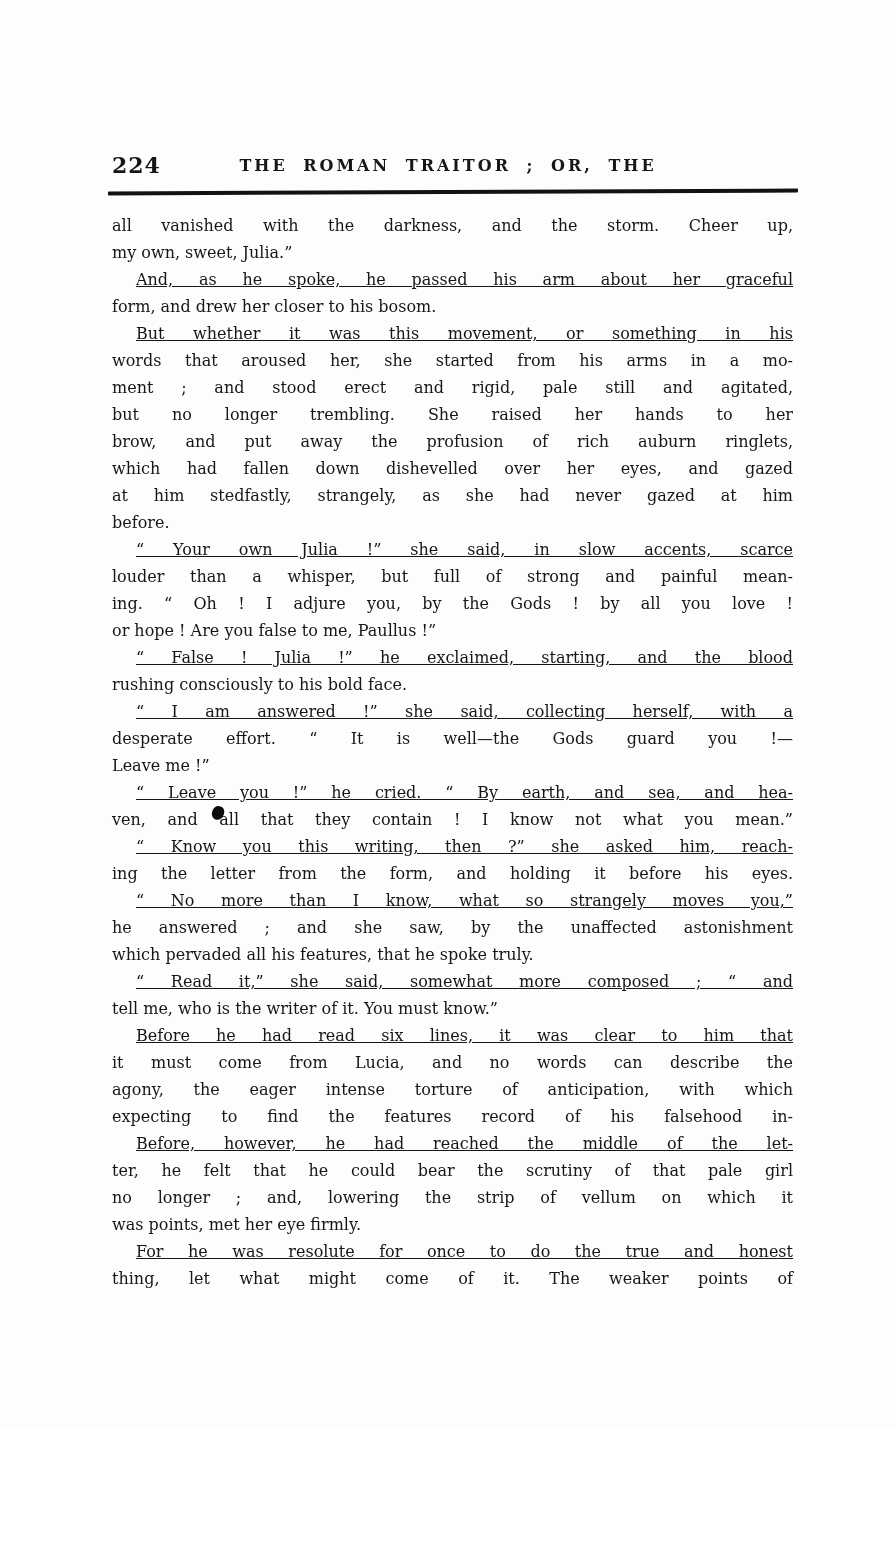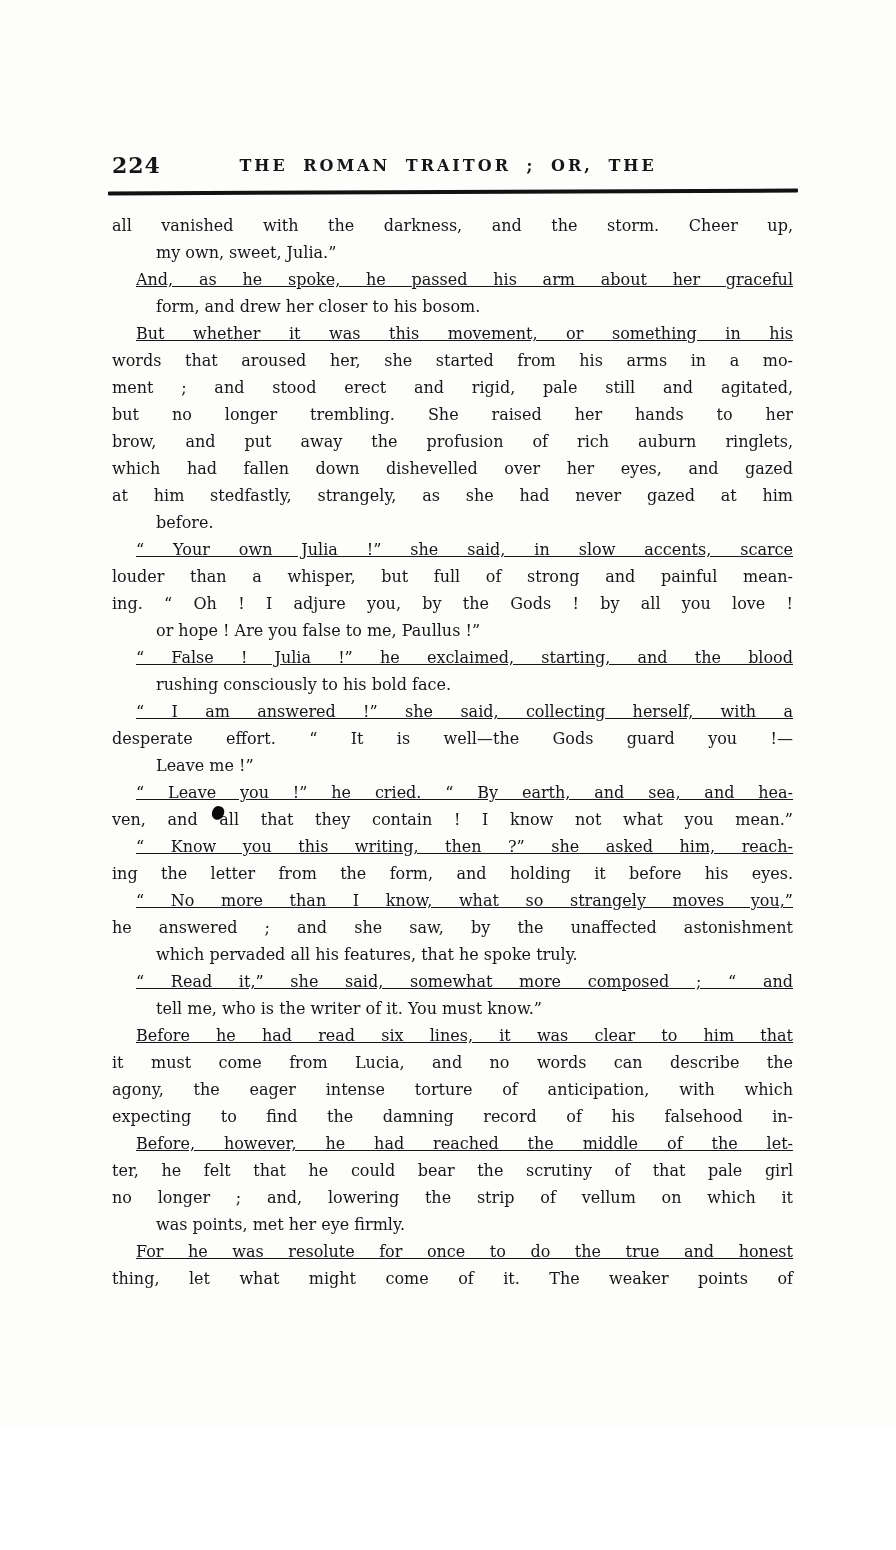--- a/index.html
+++ b/index.html
@@ -55,21 +55,20 @@
   .line {
     height: 27px;
     line-height: 27px;
     text-align: justify;
     text-align-last: justify;
     white-space: nowrap;
     overflow: visible;
   }
   .line.plast {
     text-align-last: left;
-    margin-left: 44px;
   }
   .line.indent {
     text-indent: 24px;
     text-decoration: underline;
   }
   .blot {
     position: absolute;
     left: 212px;
     top: 806px;
     width: 12px;
@@ -113,21 +112,21 @@
       <div class="line indent">“ Know you this writing, then ?”  she asked him, reach-</div>
       <div class="line">ing the letter from the form, and holding it before his eyes.</div>
       <div class="line indent">“ No more than I know, what so strangely moves you,”</div>
       <div class="line">he answered ;  and she saw, by the unaffected astonishment</div>
       <div class="line plast">which pervaded all his features,  that he spoke truly.</div>
       <div class="line indent">“ Read it,”  she said,  somewhat more composed ;  “ and</div>
       <div class="line plast">tell me, who is the writer of it.   You must know.”</div>
       <div class="line indent">Before he had read six lines,  it was clear to him that</div>
       <div class="line">it must come from Lucia,  and no words can describe the</div>
       <div class="line">agony, the eager intense torture of anticipation, with which</div>
-      <div class="line">expecting to find the damning record of his falsehood in-</div>
+      <div class="line">expecting to find the features record of his falsehood in-</div>
       <div class="line indent">Before, however,  he had reached the middle of the let-</div>
       <div class="line">ter, he felt that he could bear the scrutiny of that pale girl</div>
       <div class="line">no longer ;  and,  lowering the strip of vellum on which it</div>
       <div class="line plast">was points,  met her eye firmly.</div>
       <div class="line indent">For he was resolute for once to do the true and honest</div>
       <div class="line">thing,  let what might come of it.   The weaker points of</div>
     </div>
   <div class="blot"></div>
 </div>
 

